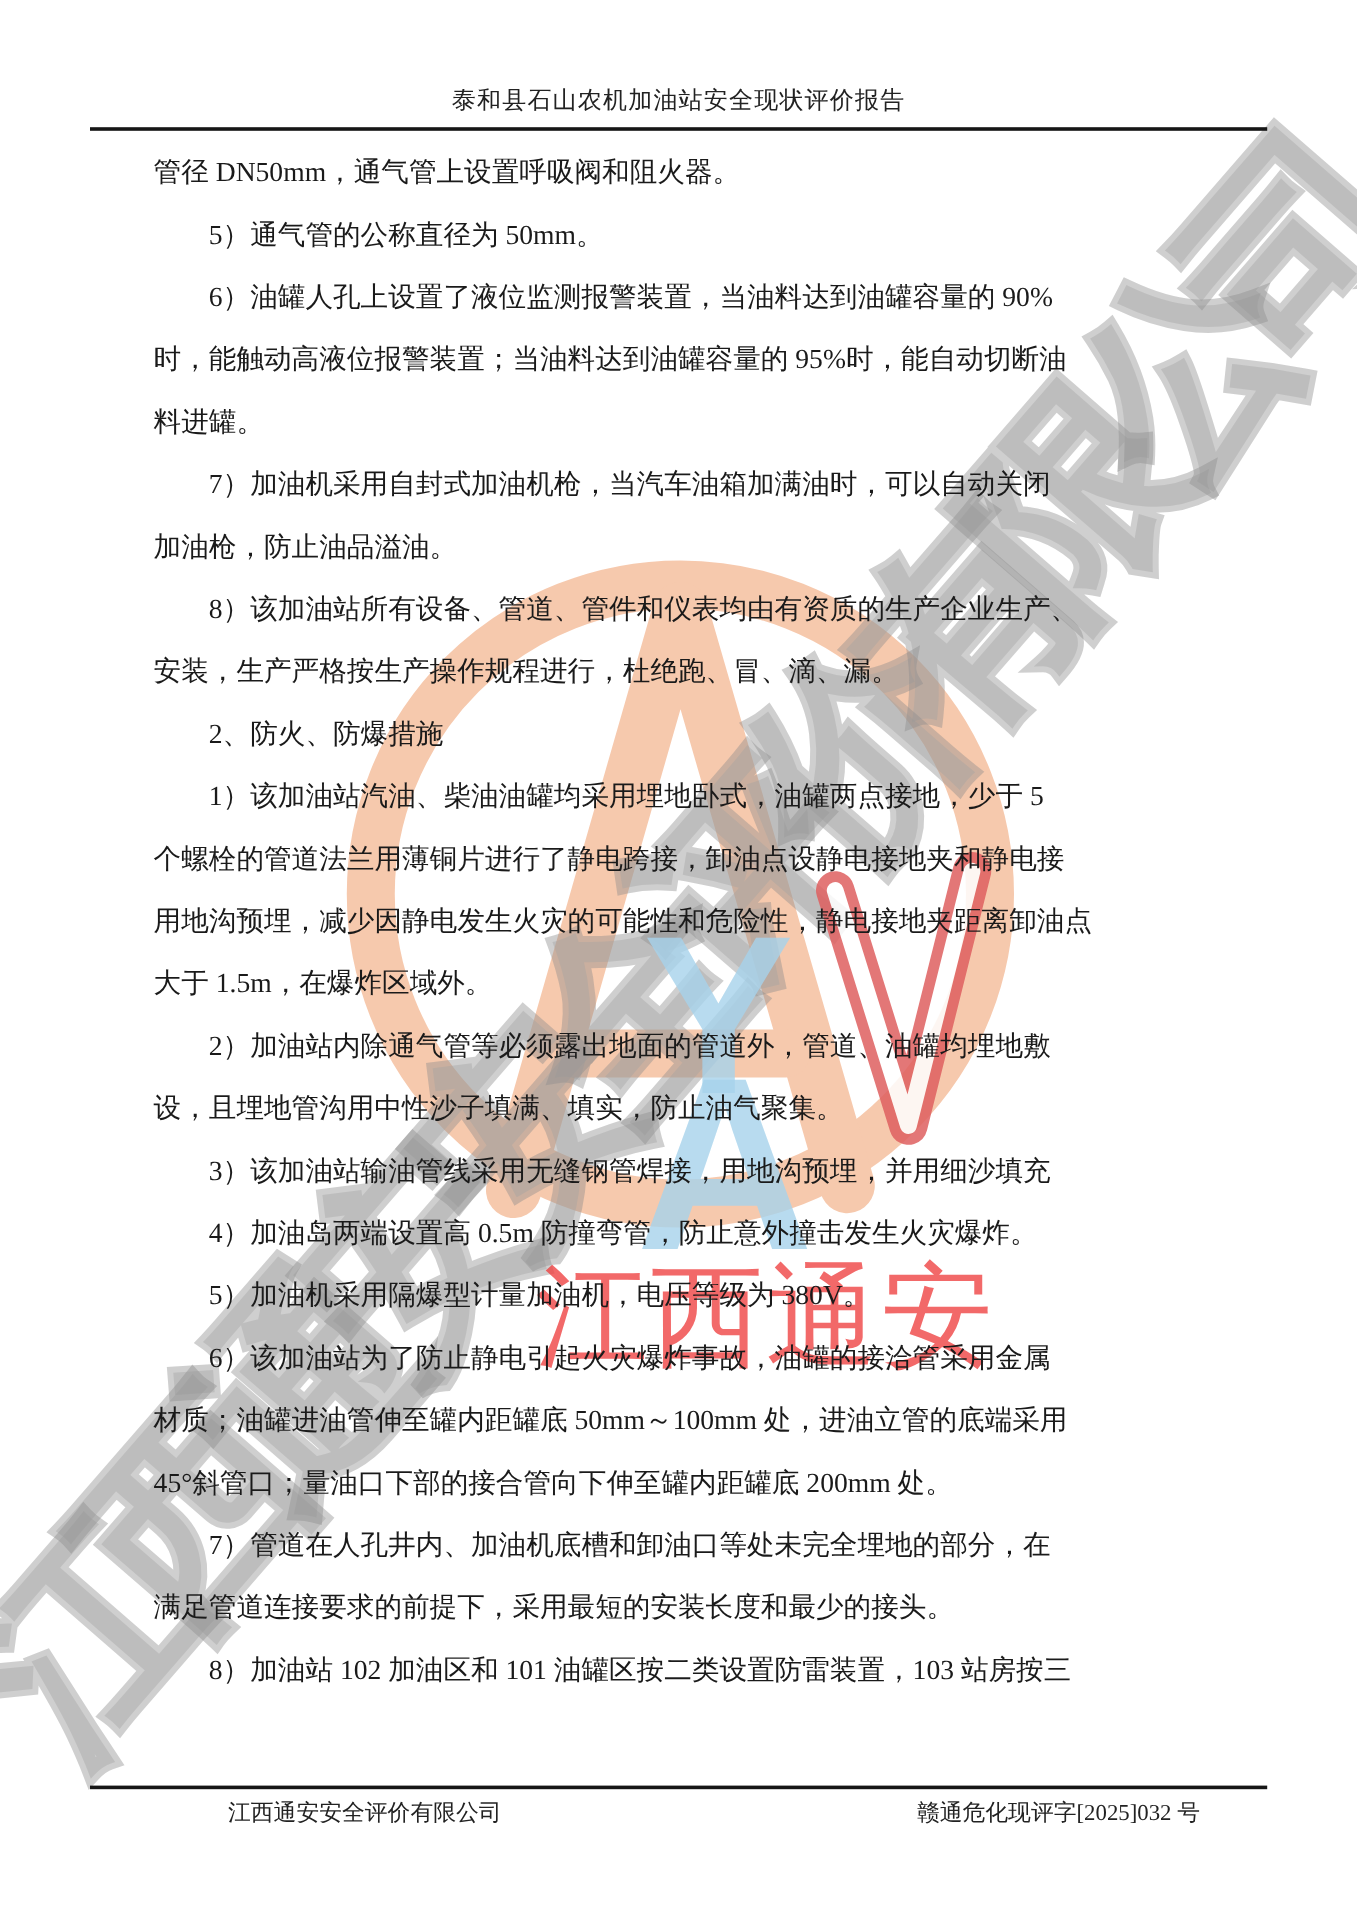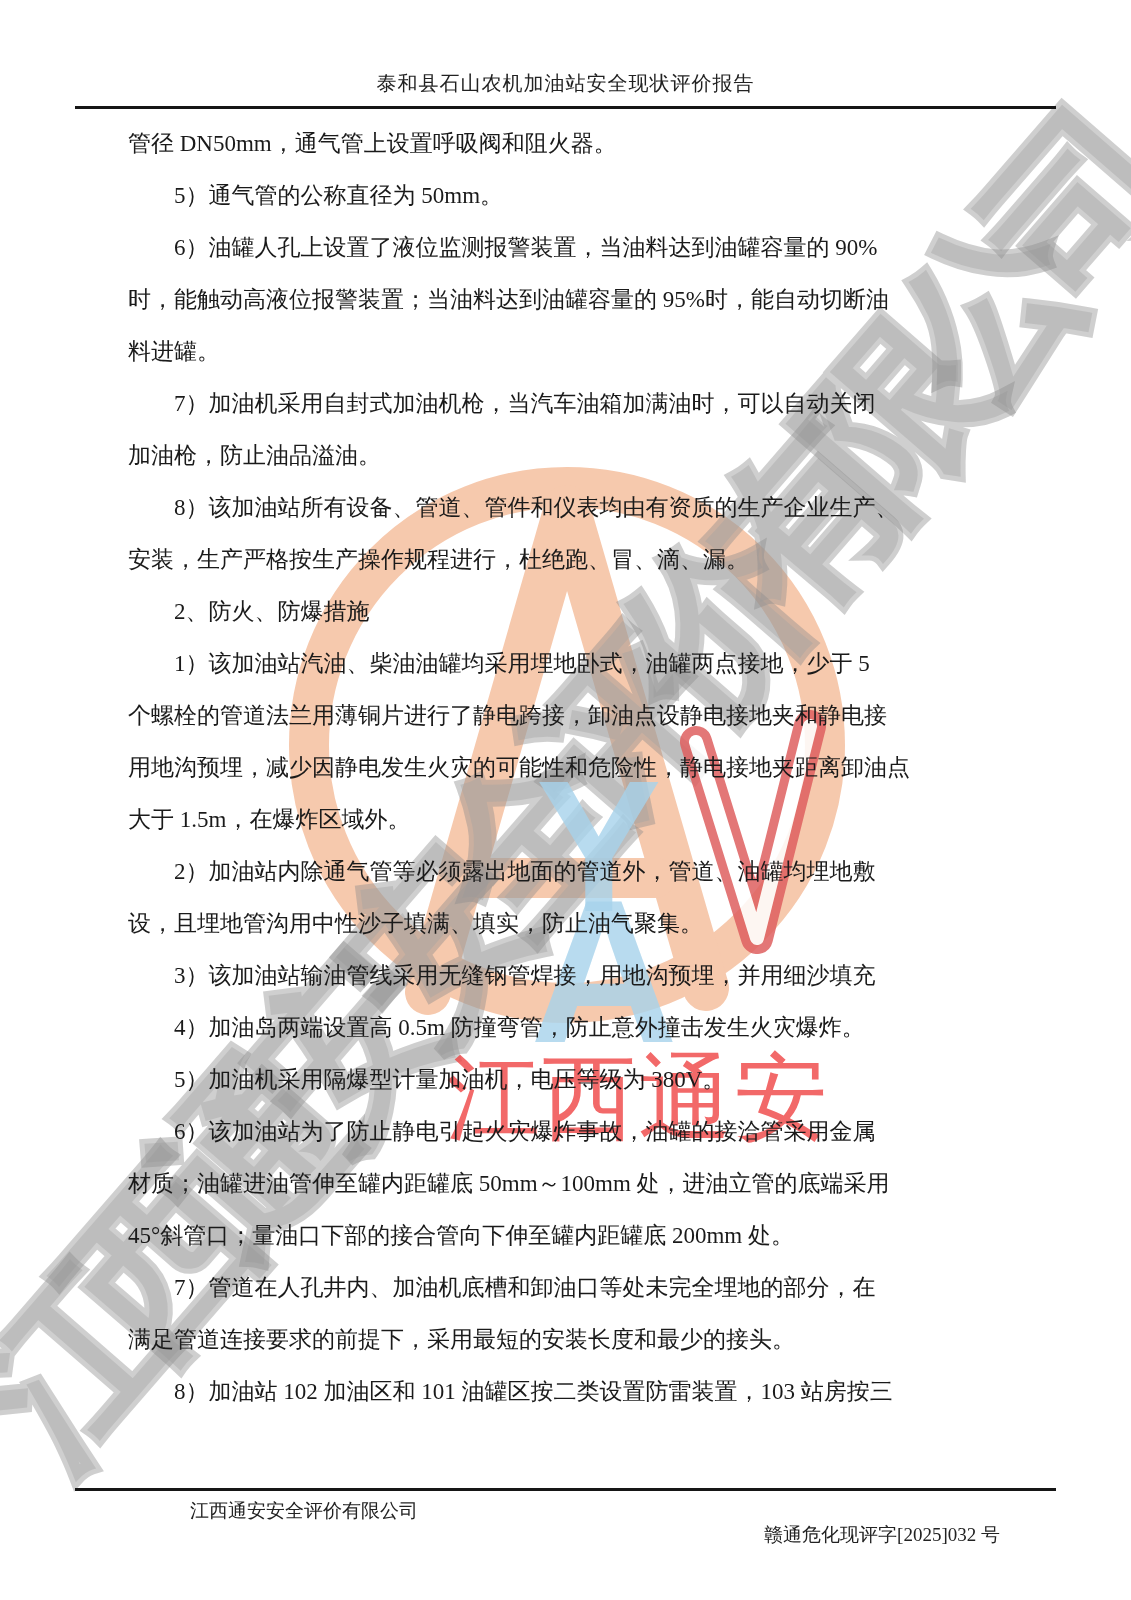--- a/index.html
+++ b/index.html
@@ -64,21 +64,21 @@
   .body-line.indent{text-indent:2em;}
   .page-number{
     position:absolute;top:1456px;left:0;width:100%;
     text-align:center;font-size:19px;color:#222;
   }
   .footer-row{
     position:absolute;left:190px;top:1498px;width:810px;
     font-size:19px;color:#222;
   }
   .footer-left{float:left;}
-  .footer-right{float:right;margin-top:24px;}
+  .footer-right{float:right;}
 </style>
 </head>
 <body>
 
 <div class="page">
 
   <div class="wm-layer">
 
     <svg class="wm-logo" width="1131" height="1600" viewBox="0 0 1131 1600">
       <circle cx="567" cy="745" r="258" fill="none" stroke-width="40" stroke="#f4ba97"></circle>

